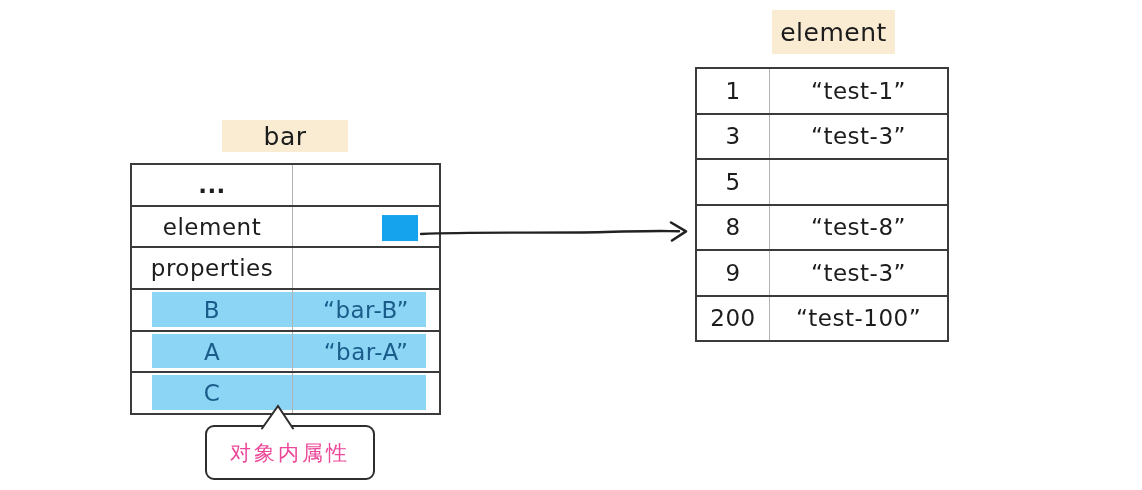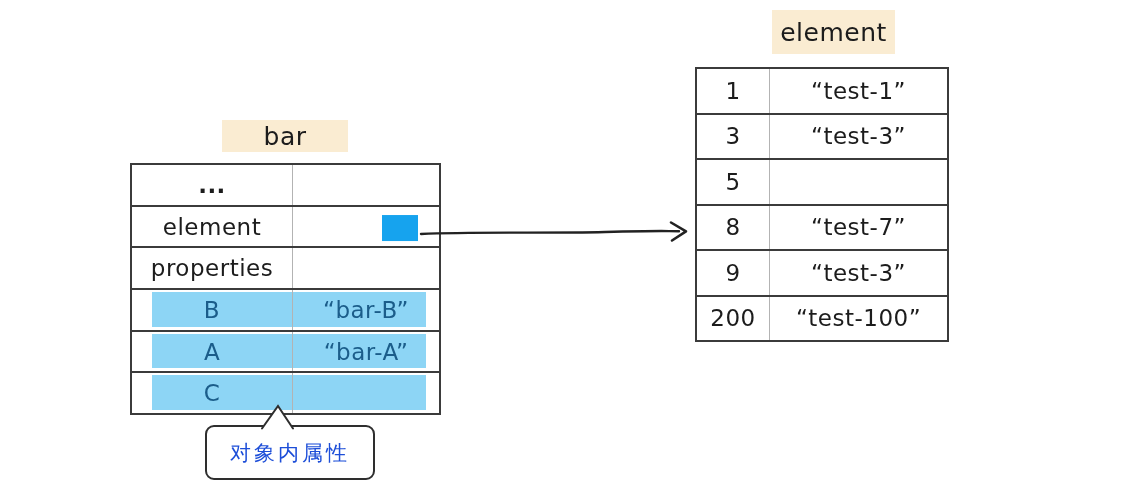--- a/index.html
+++ b/index.html
@@ -93,21 +93,21 @@
     position: absolute;
     left: 205px; top: 425px;
     width: 170px; height: 55px;
     background: #ffffff;
     border: 2px solid #2e2e2e;
     border-radius: 9px;
     display: flex;
     align-items: center;
     justify-content: center;
     font-size: 21px;
-    color: #1d4ed8;
+    color: #ec4899;
     letter-spacing: 3px;
     z-index: 1;
   }
 
   
   svg.overlay {
     position: absolute;
     left: 0; top: 0;
     z-index: 5;
     pointer-events: none;
@@ -161,21 +161,21 @@
     </div>
     <div class="row">
       <div class="cell key">3</div>
       <div class="cell val">“test-3”</div>
     </div>
     <div class="row">
       <div class="cell key">5</div>
     </div>
     <div class="row">
       <div class="cell key">8</div>
-      <div class="cell val">“test-7”</div>
+      <div class="cell val">“test-8”</div>
     </div>
     <div class="row">
       <div class="cell key">9</div>
       <div class="cell val">“test-3”</div>
     </div>
     <div class="row">
       <div class="cell key">200</div>
       <div class="cell val">“test-100”</div>
     </div>
   </div>

